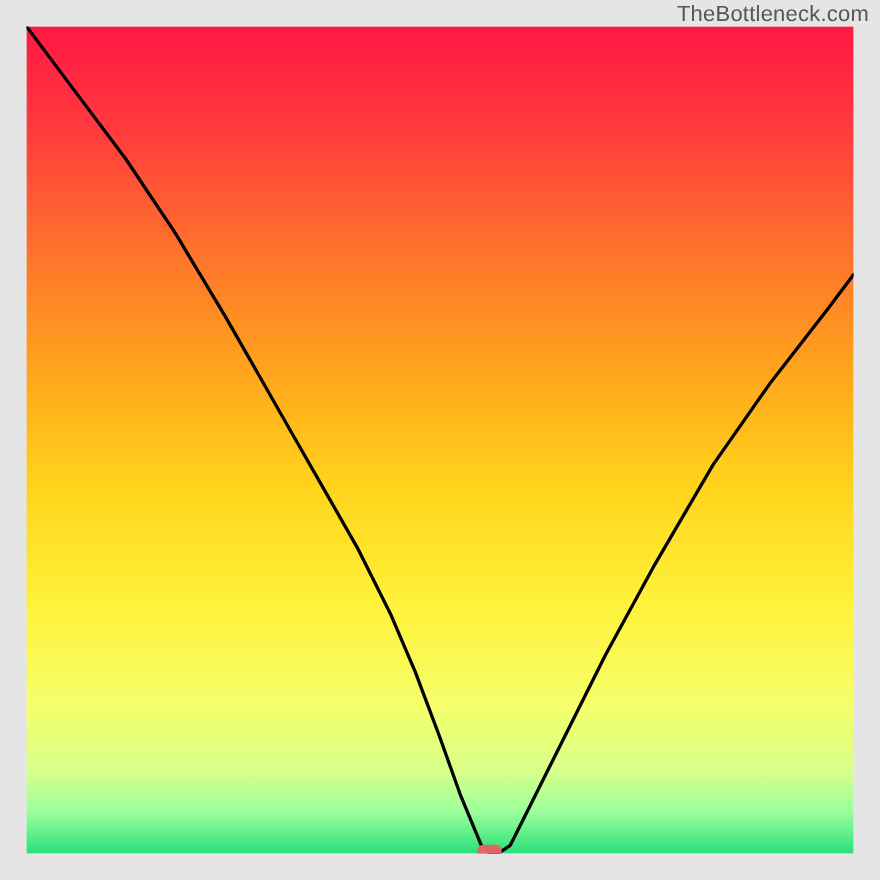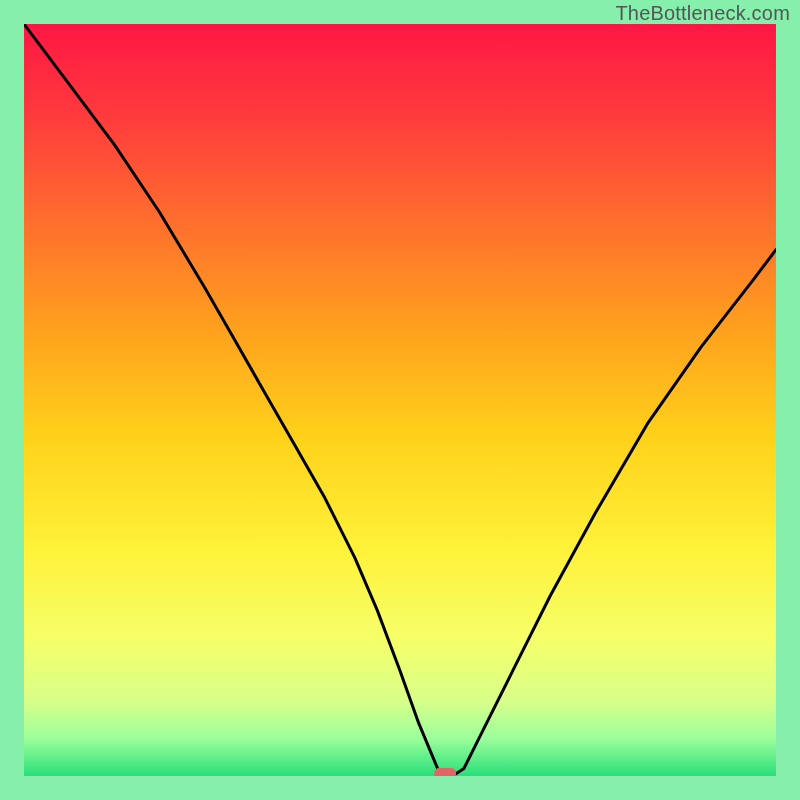--- a/index.html
+++ b/index.html
@@ -8,21 +8,21 @@
     width: 800px;
     height: 800px;
     background: #000;
     overflow: hidden;
     font-family: Arial, Helvetica, sans-serif;
   }
   .frame {
     position: relative;
     width: 800px;
     height: 800px;
-    background: #86efac;
+    background: #e5e5e5;
     text-align: center;
   }
   .watermark {
     position: absolute;
     top: 2px;
     right: 10px;
     color: #555;
     font-size: 20px;
     font-weight: 500;
     letter-spacing: 0.2px;

